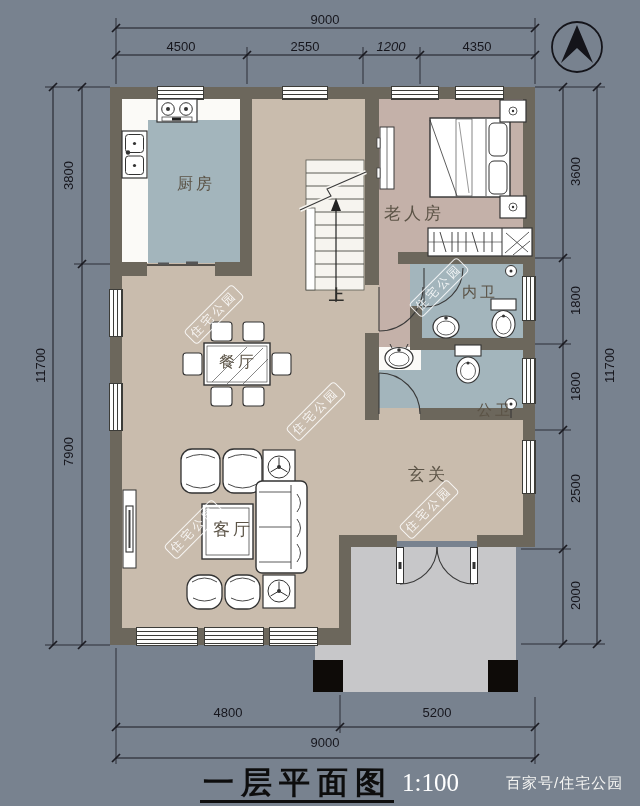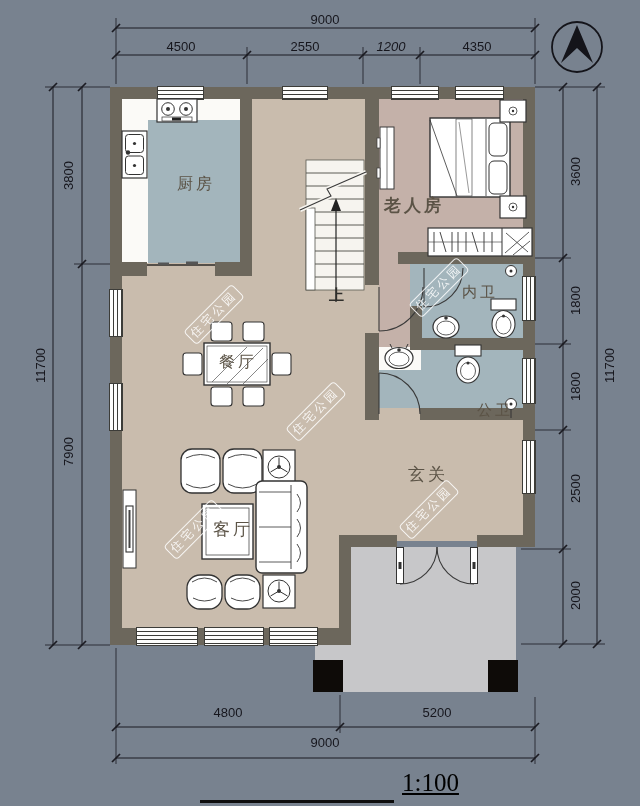--- a/index.html
+++ b/index.html
@@ -33,21 +33,21 @@
   
   .wm{position:absolute;transform:rotate(-45deg);color:rgba(255,255,255,.88);
       border:1.5px solid rgba(255,255,255,.85);border-radius:4px;padding:0 3px;
       font-size:12px;letter-spacing:3px;white-space:nowrap;
       font-family:"Liberation Sans",sans-serif;}
   
   .title-cn{position:absolute;left:203px;top:762px;font-size:31px;font-weight:bold;
             font-family:"Liberation Serif",serif;color:#0d0d0d;letter-spacing:7px;white-space:nowrap;}
   .title-underline{position:absolute;left:200px;top:800px;width:194px;height:3px;background:#0d0d0d;}
   .title-scale{position:absolute;left:402px;top:769px;font-size:25px;
-               font-family:"Liberation Serif",serif;color:#000000;text-decoration:underline;}
+               font-family:"Liberation Serif",serif;color:#ffffff;}
   .credit{position:absolute;left:506px;top:774px;font-size:15px;color:#f4f4f2;
           letter-spacing:1px;font-family:"Liberation Sans",sans-serif;white-space:nowrap;}
   .door-leaf{background:#fff;border:1px solid #333;box-sizing:border-box;}
 </style>
 </head>
 <body>
 
 <div class="canvas">
 
   <div class="abs porch" style="left:315px;top:547px;width:201px;height:145px;"></div>
@@ -364,21 +364,21 @@
       <line x1="279" y1="591" x2="270.5" y2="596" stroke-width="1"></line>
       <line x1="279" y1="591" x2="287.5" y2="596" stroke-width="1"></line>
     </g>
     <g fill="#555">
       <rect x="158" y="262.5" width="11" height="2.5"></rect>
         <rect x="186" y="261.5" width="12" height="3"></rect>
     </g>
   </svg>
 
   <div class="room-label lbl-16" style="left:177px;top:174px;">厨房</div>
-  <div class="room-label lbl-17" style="left:384px;top:194px;font-weight:bold;">老人房</div>
+  <div class="room-label lbl-17" style="left:384px;top:202px;">老人房</div>
   <div class="room-label lbl-15" style="left:462px;top:283px;">内卫</div>
   <div class="room-label lbl-15" style="left:477px;top:373px;margin-top:28px;">公卫</div>
   <div class="room-label lbl-16" style="left:219px;top:352px;">餐厅</div>
   <div class="room-label lbl-17" style="left:213px;top:518px;">客厅</div>
   <div class="room-label lbl-17" style="left:408px;top:463px;">玄关</div>
   <div class="room-label lbl-15 up-label" style="left:329px;top:286px;">上</div>
 
   <div class="dim" style="left:297px;top:12px;">9000</div>
   <div class="dim" style="left:153px;top:39px;">4500</div>
   <div class="dim" style="left:277px;top:39px;">2550</div>
@@ -396,15 +396,17 @@
   <div class="dim" style="left:200px;top:705px;">4800</div>
   <div class="dim" style="left:409px;top:705px;">5200</div>
   <div class="dim" style="left:297px;top:735px;">9000</div>
 
   <div class="wm" style="left:180px;top:305px;">住宅公园</div>
   <div class="wm" style="left:282px;top:402px;">住宅公园</div>
   <div class="wm" style="left:405px;top:278px;">住宅公园</div>
   <div class="wm" style="left:160px;top:520px;">住宅公园</div>
   <div class="wm" style="left:395px;top:500px;">住宅公园</div>
 
+  <div class="title-cn">一层平面图</div>
   <div class="title-underline"></div>
   <div class="title-scale">1:100</div>
+  <div class="credit">百家号/住宅公园</div>
 </div>
 
 </body></html>

